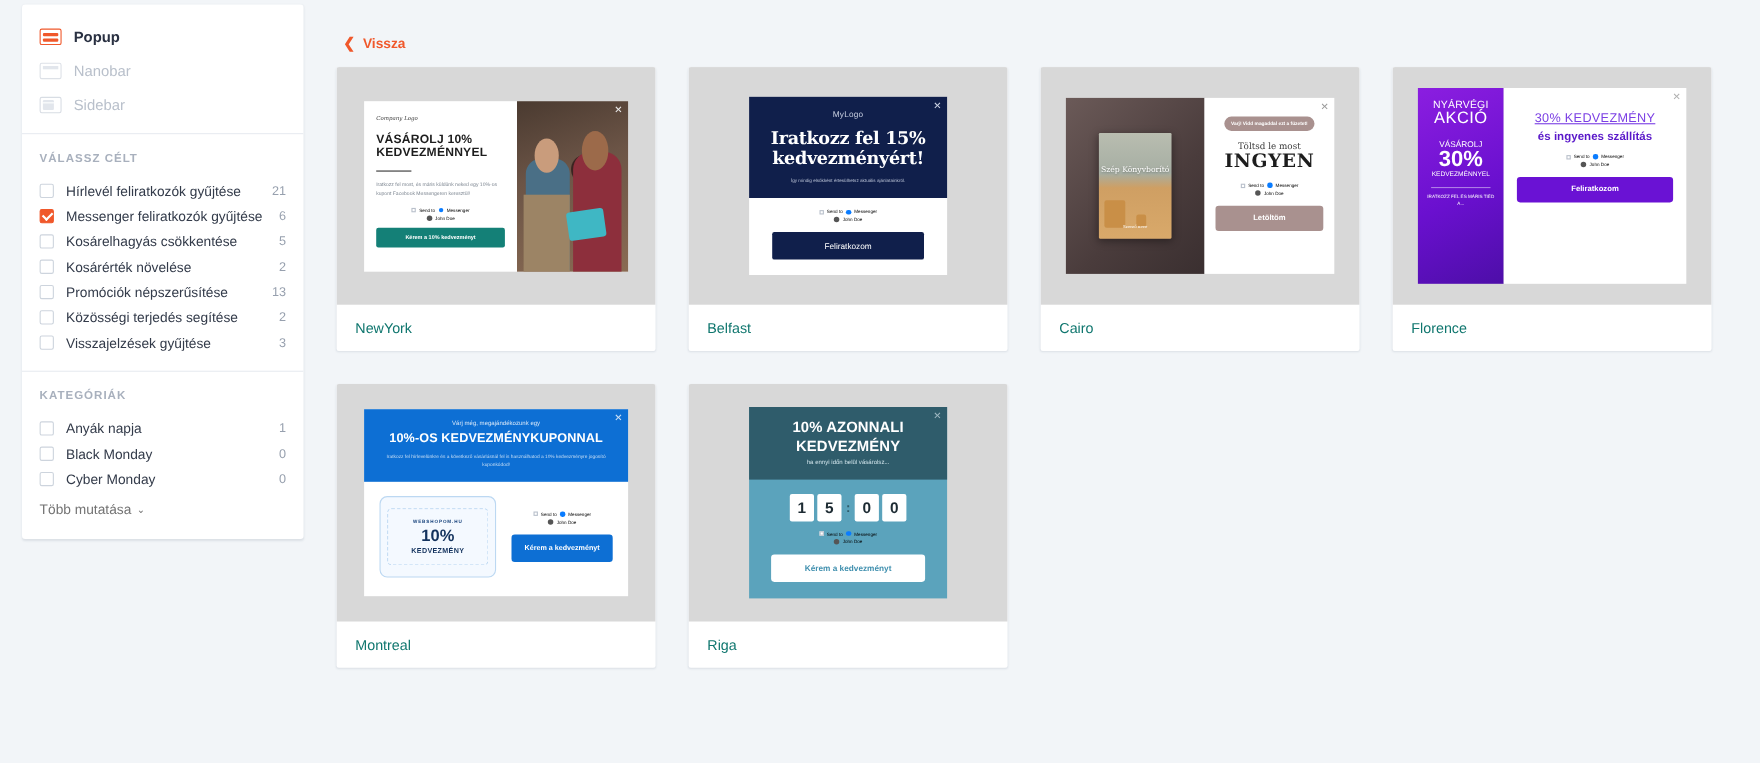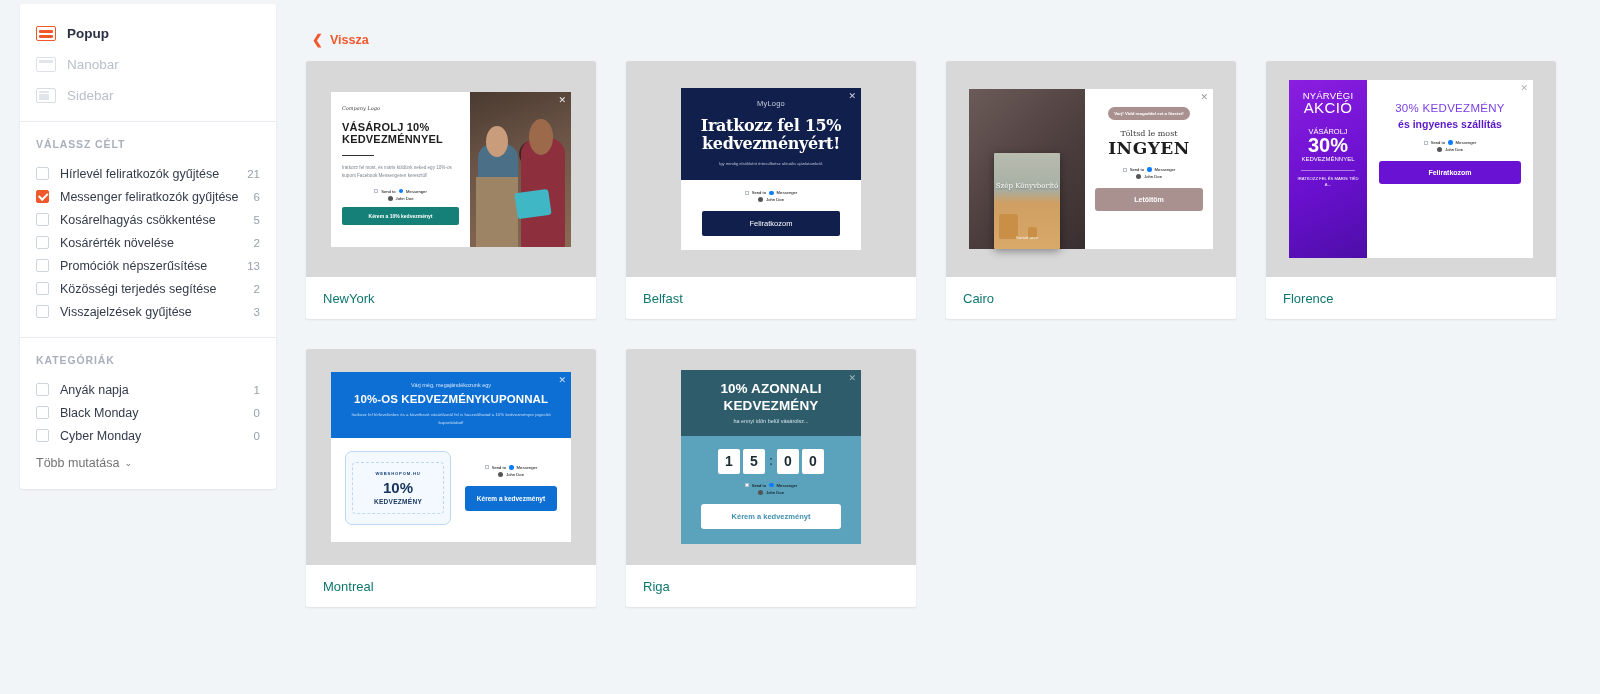--- a/index.html
+++ b/index.html
@@ -145,23 +145,23 @@
   .bf-p { font-size: 4.2px; color: #b8c0d4; margin-top: 9px; }
   .bf-bot { padding: 10px 12px 14px; text-align: center; }
   .bf-btn {
     background: #101f4b; color: #fff; font-size: 7.5px; text-align: center;
     padding: 8px 0; margin-top: 9px; border-radius: 2px; width: 138px; margin-left:auto;margin-right:auto;
   }
 
   
   .ca { width: 244px; height: 160px; display: flex; position: relative; }
   .ca-l {
-    width: 116px;
+    width: 126px;
     background: linear-gradient(135deg,#6b5a58 0%,#4a3c3c 60%,#3a2f30 100%);
-    display: flex; align-items: flex-end; justify-content: center;
+    display: flex; align-items: center; justify-content: center;
   }
   .book {
     width: 66px; height: 96px; border-radius: 1px; overflow: hidden; position: relative;
     background: linear-gradient(180deg,#b9bdb0 0%,#a6aea3 38%,#cf9f63 52%,#d9a96a 100%);
     box-shadow: 0 2px 8px rgba(0,0,0,.4);
   }
   .book .hay { position:absolute; left:8%; bottom:10%; width:28%; height:26%; background:#c98f47; border-radius:2px;}
   .book .hay2 { position:absolute; left:52%; bottom:11%; width:13%; height:12%; background:#c98f47; border-radius:2px;}
   .book-t {
     position: absolute; top: 30%; left: 0; right: 0; text-align: center;
@@ -189,21 +189,21 @@
     color: #fff; text-align: center; padding: 10px 6px;
   }
   .fl-1 { font-size: 9.5px; letter-spacing: .2px; }
   .fl-2 { font-size: 15px; letter-spacing: .4px; margin-top: -2px; }
   .fl-3 { font-size: 7.5px; margin-top: 11px; }
   .fl-4 { font-size: 20px; font-weight: bold; line-height: 1; margin-top: -1px;}
   .fl-5 { font-size: 6px; margin-top: 1px; }
   .fl-rule { height:1px; background: rgba(255,255,255,.45); margin: 8px 6px 5px; }
   .fl-6 { font-size: 4.2px; line-height: 1.5; }
   .fl-r { flex: 1; background: #fff; position: relative; padding: 22px 12px 10px; text-align: center; }
-  .fl-h1 { font-size: 11.5px; color: #7b3fe4; letter-spacing: .3px; }
+  .fl-h1 { font-size: 11.5px; color: #7b3fe4; letter-spacing: .3px; text-decoration: underline; }
   .fl-h2 { font-size: 10.5px; color: #5a18c9; font-weight: bold; margin-top: 4px; }
   .fl-m { margin: 10px 0 9px; }
   .fl-btn {
     background: #6a12d4; color: #fff; font-size: 7px; font-weight: bold;
     padding: 8px 0; border-radius: 3px;
   }
 
   
   .mo { width: 240px; position: relative; background: #fff; }
   .mo-top { background: #0d6fd4; padding: 10px 10px 12px; text-align: center; position: relative; }

